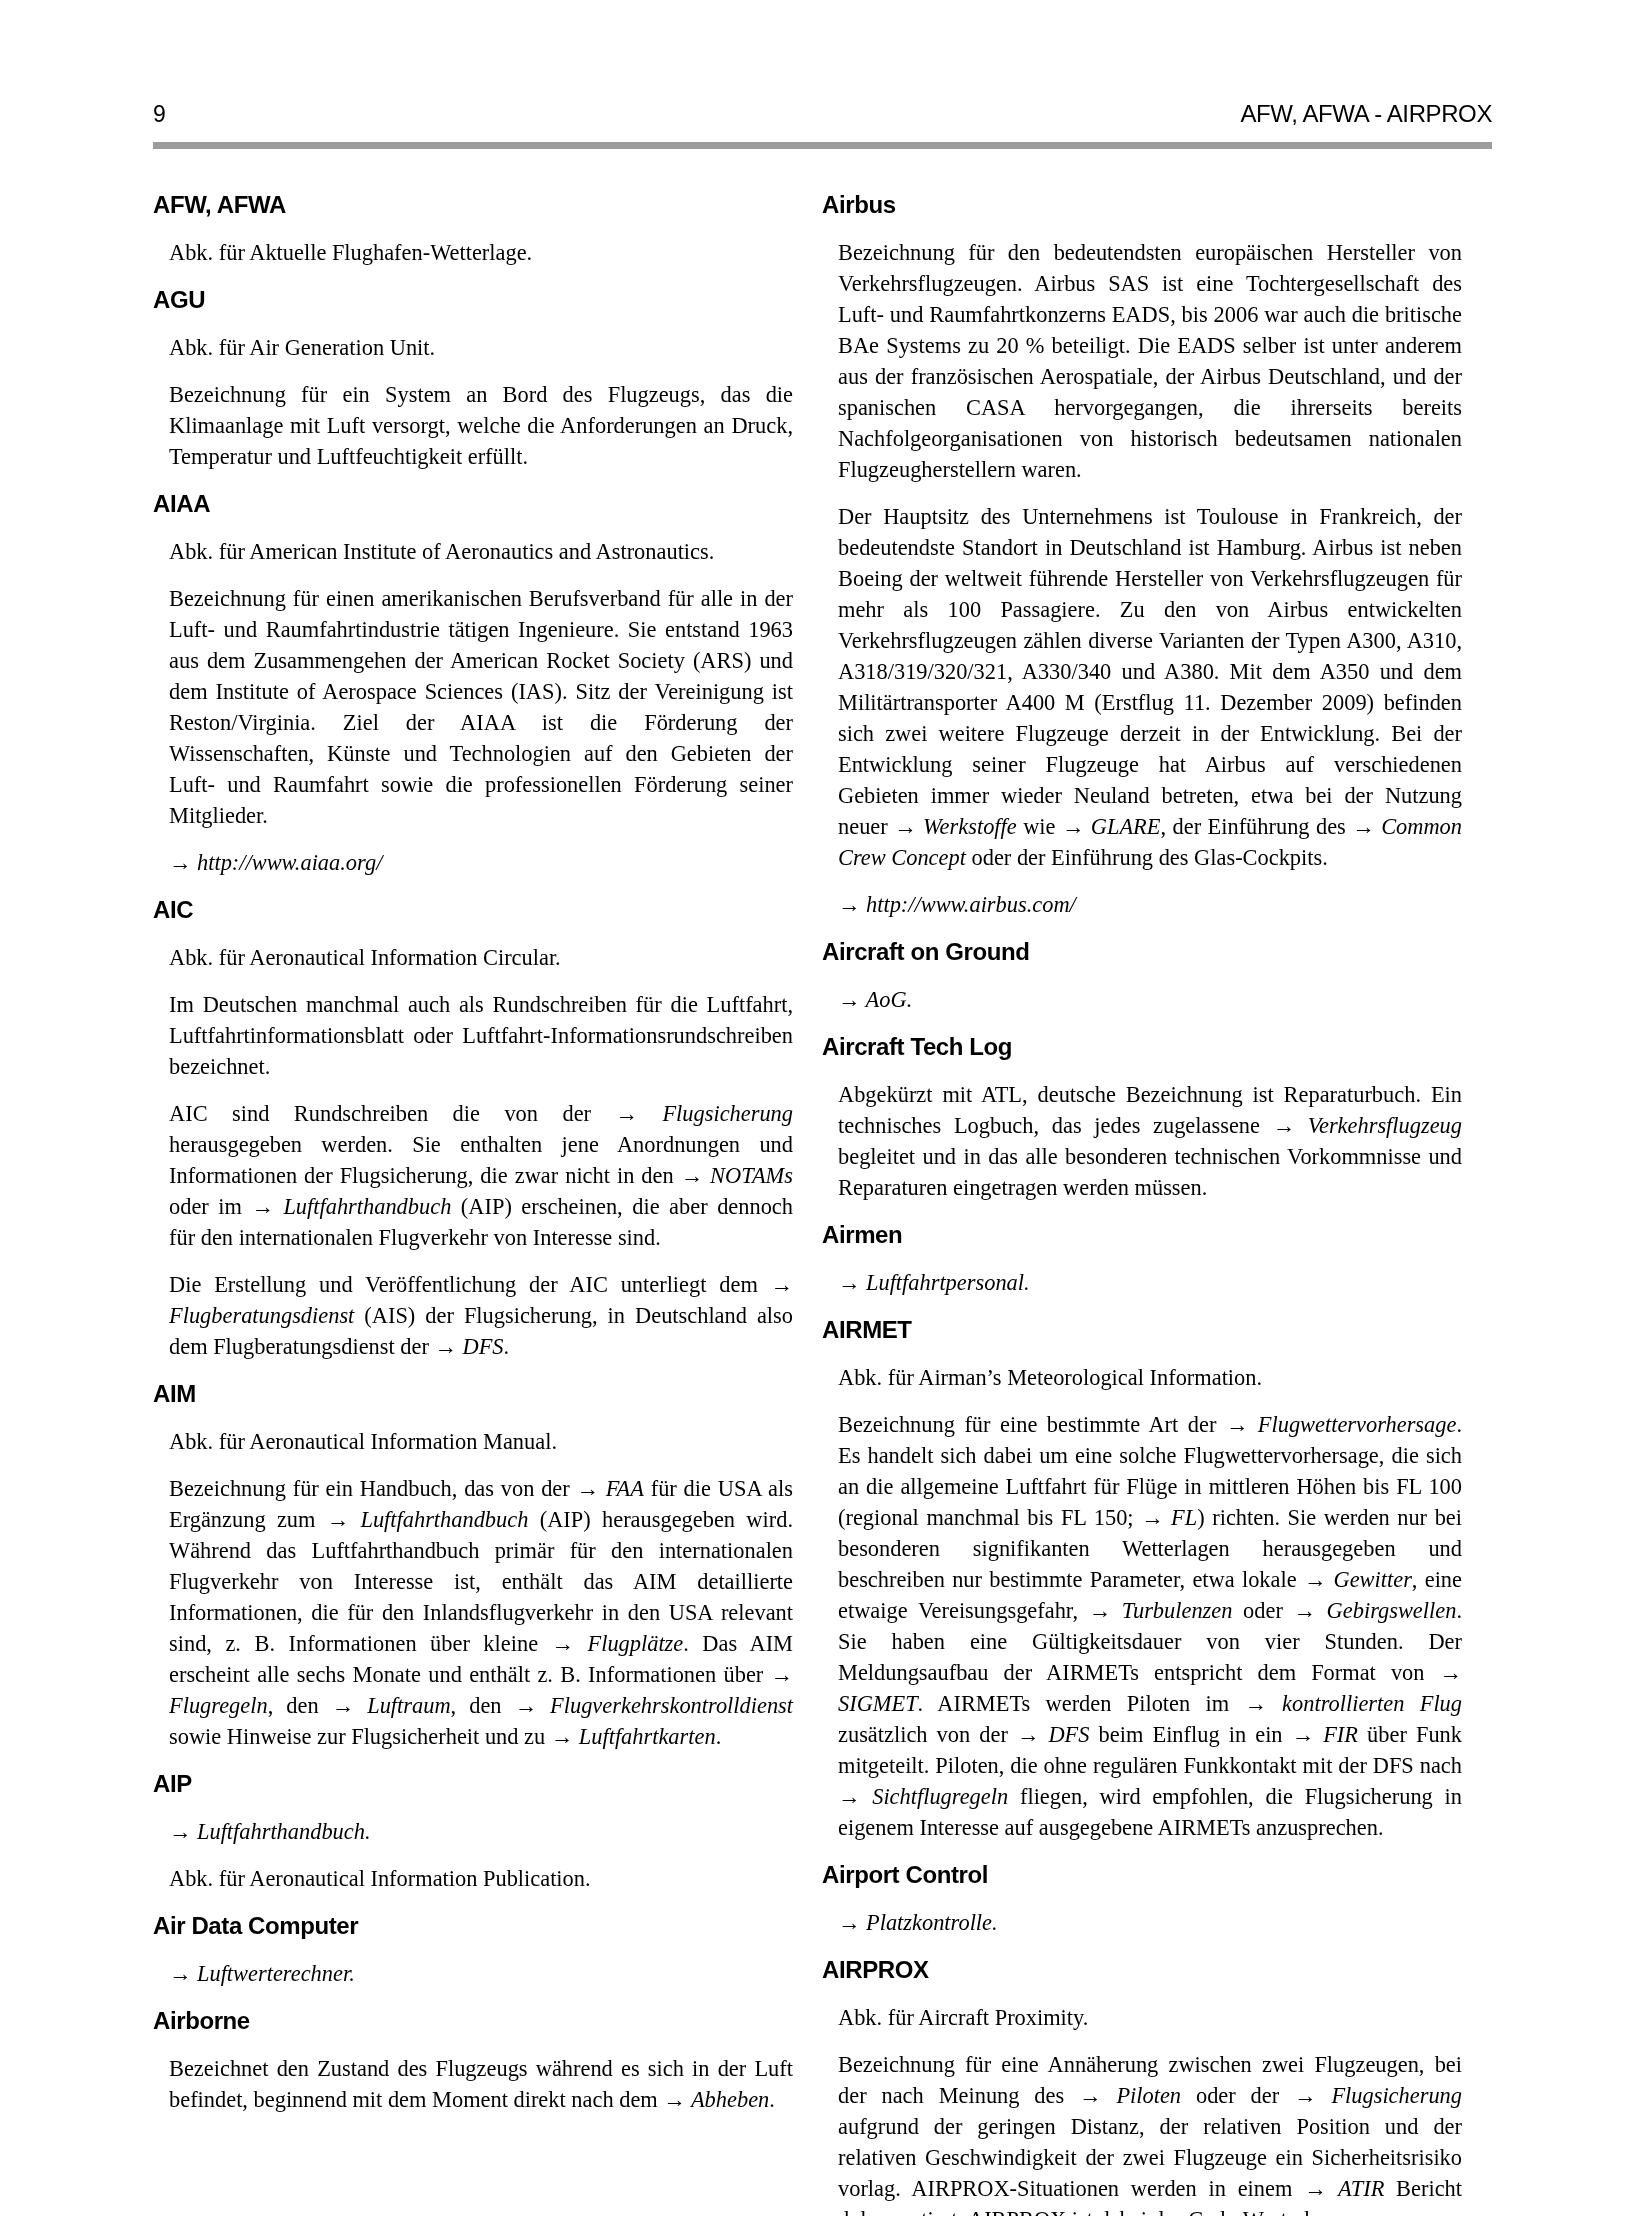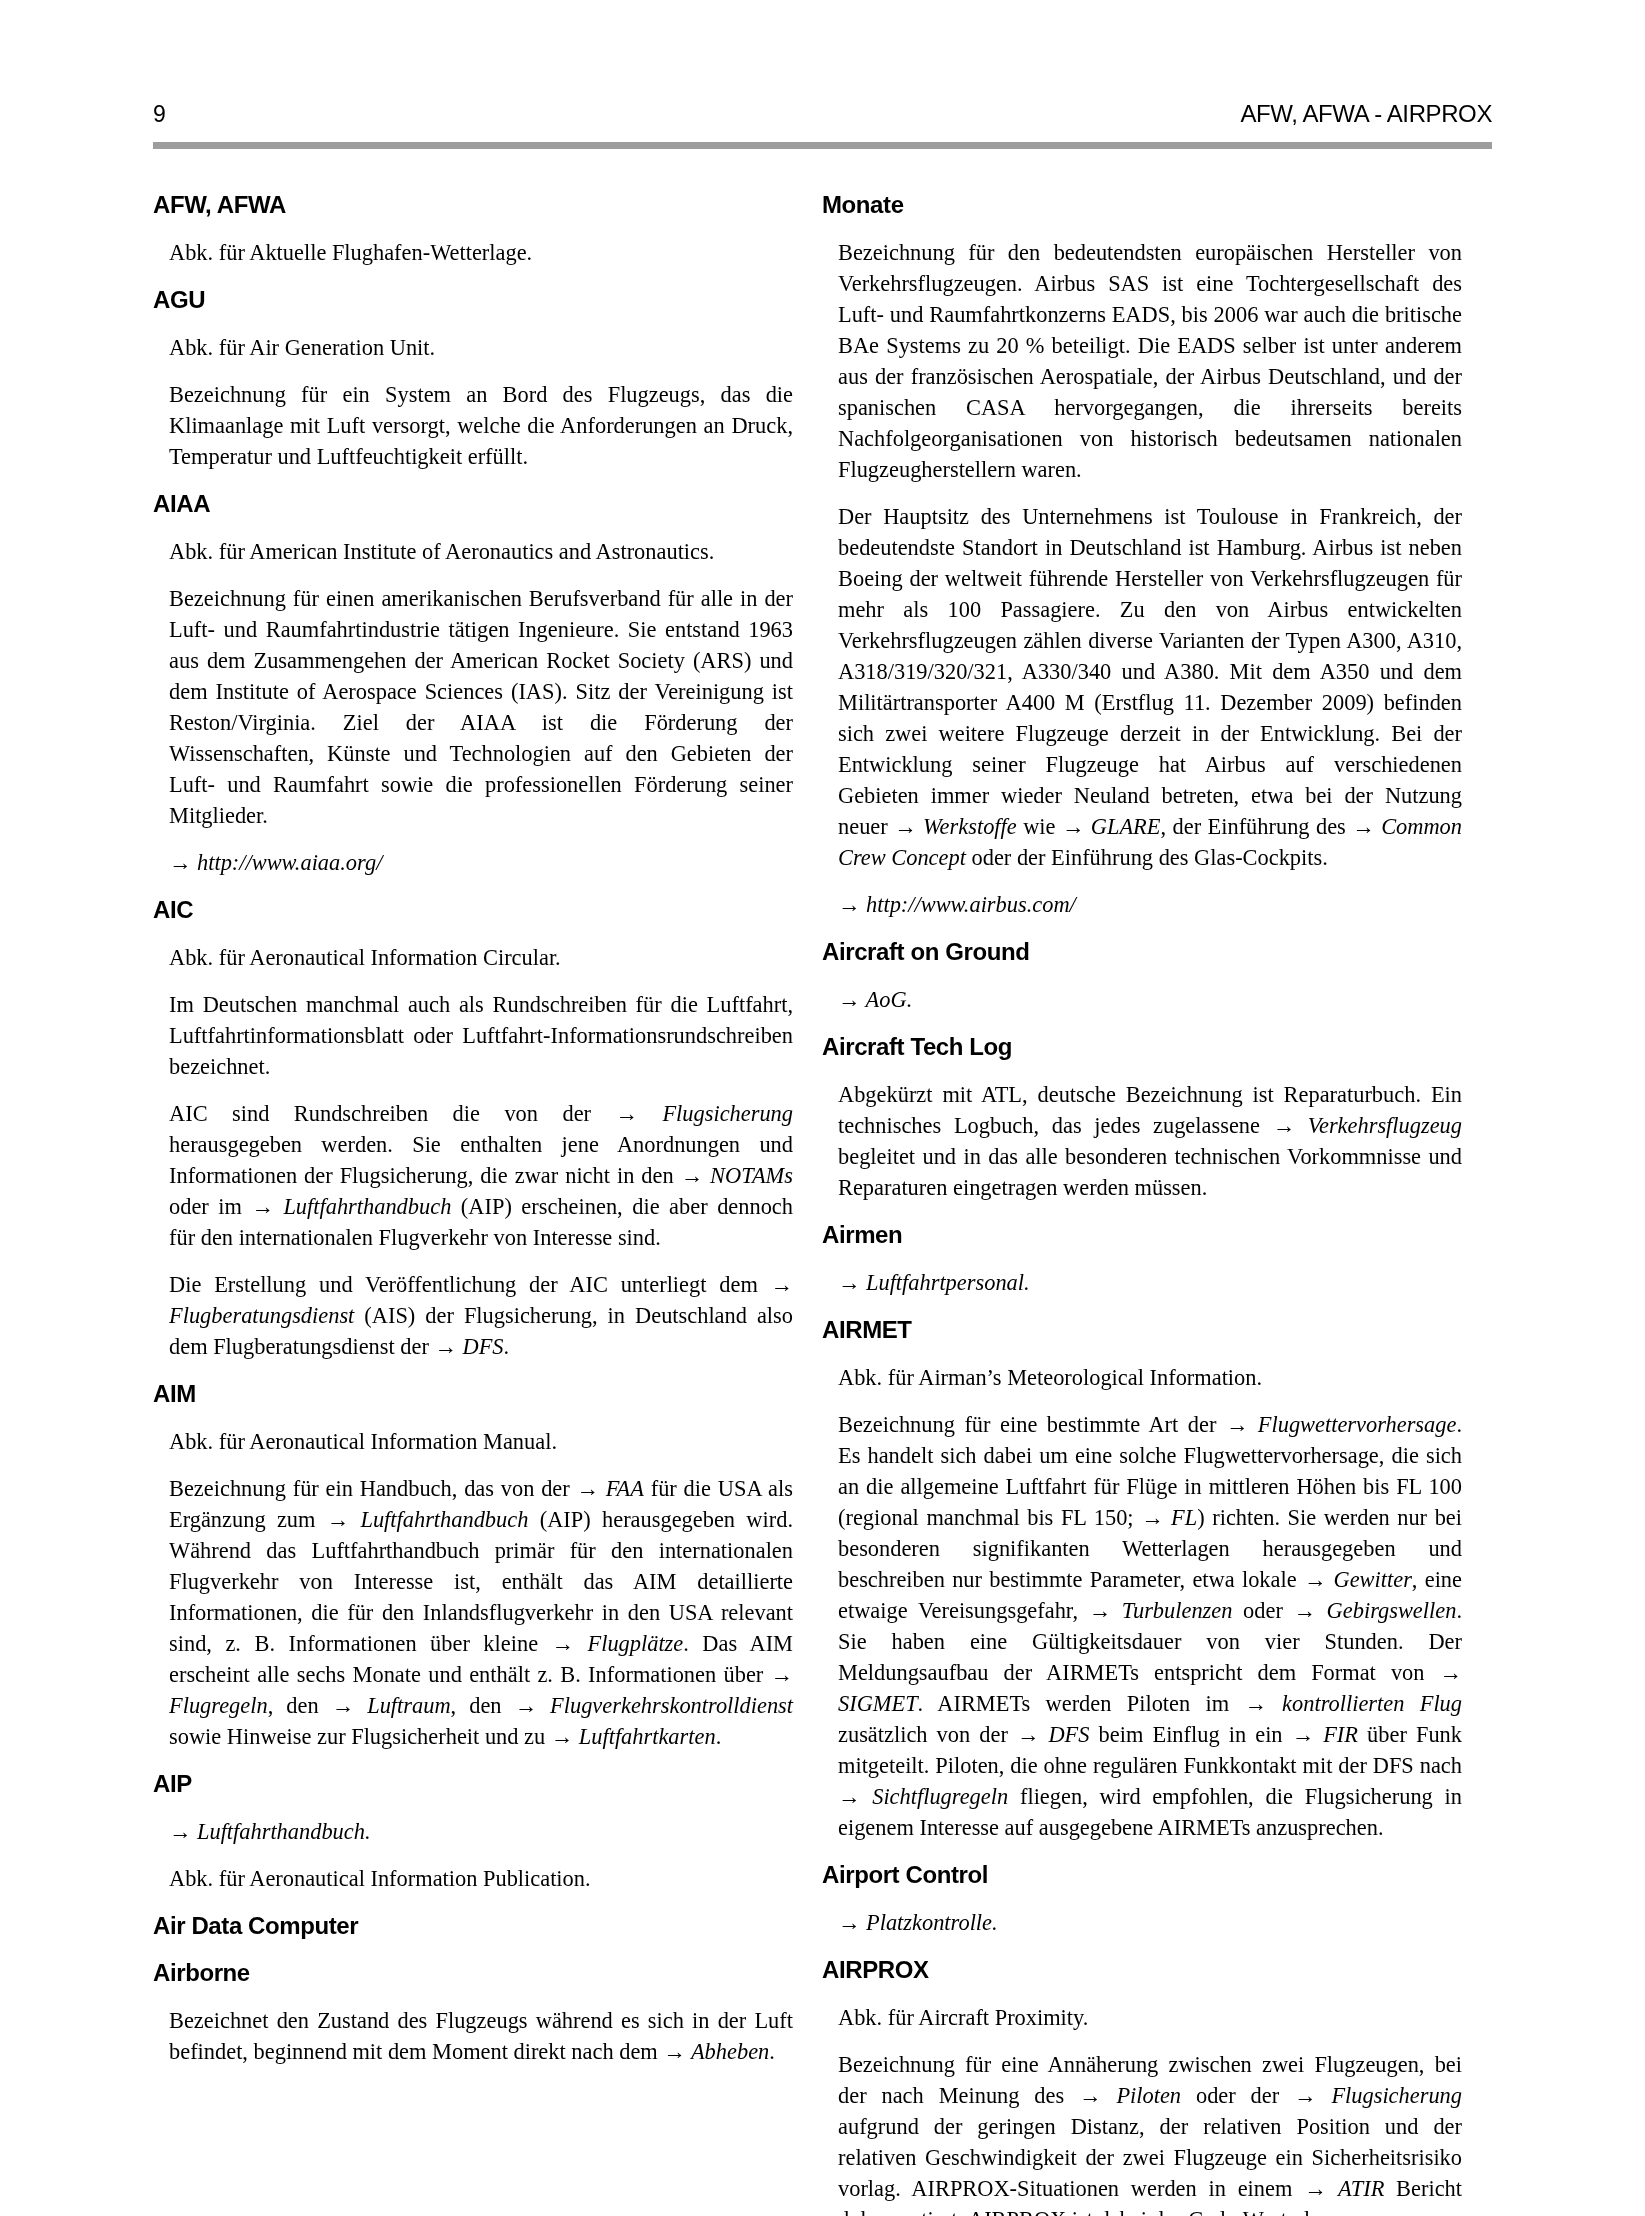--- a/index.html
+++ b/index.html
@@ -117,29 +117,30 @@
           <p class="para"><span>Abk. für Aeronautical Information Manual.</span></p>
           <p class="para"><span>Bezeichnung für ein Handbuch, das von der </span><em>→ FAA</em><span> für die USA als Ergänzung zum </span><em>→ Luftfahrthandbuch</em><span> (AIP) herausgegeben wird. Während das Luftfahrthandbuch primär für den internationalen Flugverkehr von Interesse ist, enthält das AIM detaillierte Informationen, die für den Inlandsflugverkehr in den USA relevant sind, z. B. Informationen über kleine </span><em>→ Flugplätze</em><span>. Das AIM erscheint alle sechs Monate und enthält z. B. Informationen über </span><em>→ Flugregeln</em><span>, den </span><em>→ Luftraum</em><span>, den </span><em>→ Flugverkehrskontrolldienst</em><span> sowie Hinweise zur Flugsicherheit und zu </span><em>→ Luftfahrtkarten</em><span>.</span></p>
         </article>
         <article class="entry">
           <h3 class="term">AIP</h3>
           <p class="para"><em>→ Luftfahrthandbuch.</em></p>
           <p class="para"><span>Abk. für Aeronautical Information Publication.</span></p>
         </article>
         <article class="entry">
           <h3 class="term">Air Data Computer</h3>
+          <p class="para"><em>→ Luftwerterechner.</em></p>
         </article>
         <article class="entry">
           <h3 class="term">Airborne</h3>
           <p class="para"><span>Bezeichnet den Zustand des Flugzeugs während es sich in der Luft befindet, beginnend mit dem Moment direkt nach dem </span><em>→ Abheben</em><span>.</span></p>
         </article>
       </div>
     <div class="col" id="col-right">
         <article class="entry">
-          <h3 class="term">Monate</h3>
+          <h3 class="term">Airbus</h3>
           <p class="para"><span>Bezeichnung für den bedeutendsten europäischen Hersteller von Verkehrsflugzeugen. Airbus SAS ist eine Tochtergesellschaft des Luft- und Raumfahrtkonzerns EADS, bis 2006 war auch die britische BAe Systems zu 20 % beteiligt. Die EADS selber ist unter anderem aus der französischen Aerospatiale, der Airbus Deutschland, und der spanischen CASA hervorgegangen, die ihrerseits bereits Nachfolgeorganisationen von historisch bedeutsamen nationalen Flugzeugherstellern waren.</span></p>
           <p class="para"><span>Der Hauptsitz des Unternehmens ist Toulouse in Frankreich, der bedeutendste Standort in Deutschland ist Hamburg. Airbus ist neben Boeing der weltweit führende Hersteller von Verkehrsflugzeugen für mehr als 100 Passagiere. Zu den von Airbus entwickelten Verkehrsflugzeugen zählen diverse Varianten der Typen A300, A310, A318/319/320/321, A330/340 und A380. Mit dem A350 und dem Militärtransporter A400 M (Erstflug 11. Dezember 2009) befinden sich zwei weitere Flugzeuge derzeit in der Entwicklung. Bei der Entwicklung seiner Flugzeuge hat Airbus auf verschiedenen Gebieten immer wieder Neuland betreten, etwa bei der Nutzung neuer </span><em>→ Werkstoffe</em><span> wie </span><em>→ GLARE</em><span>, der Einführung des </span><em>→ Common Crew Concept</em><span> oder der Einführung des Glas-Cockpits.</span></p>
           <p class="para"><em>→ http://www.airbus.com/</em></p>
         </article>
         <article class="entry">
           <h3 class="term">Aircraft on Ground</h3>
           <p class="para"><em>→ AoG.</em></p>
         </article>
         <article class="entry">
           <h3 class="term">Aircraft Tech Log</h3>

